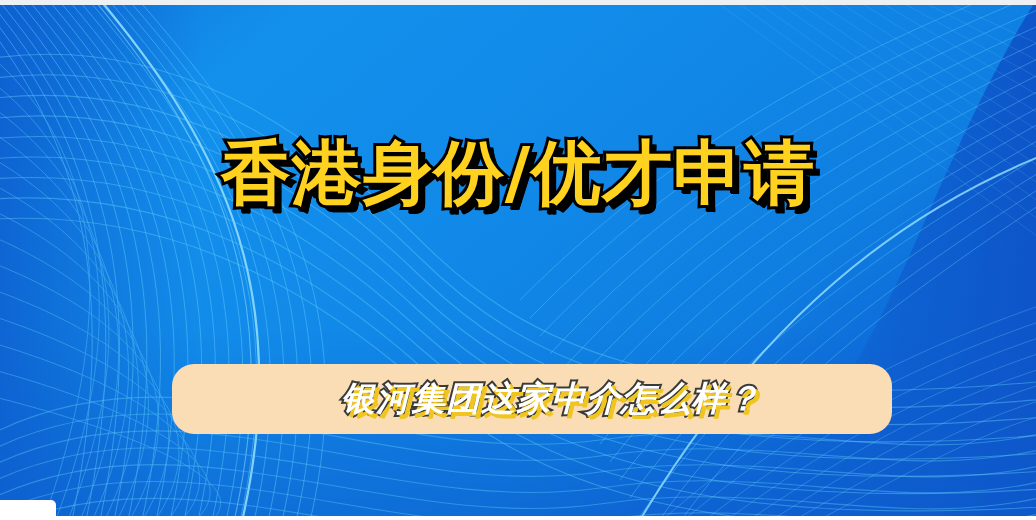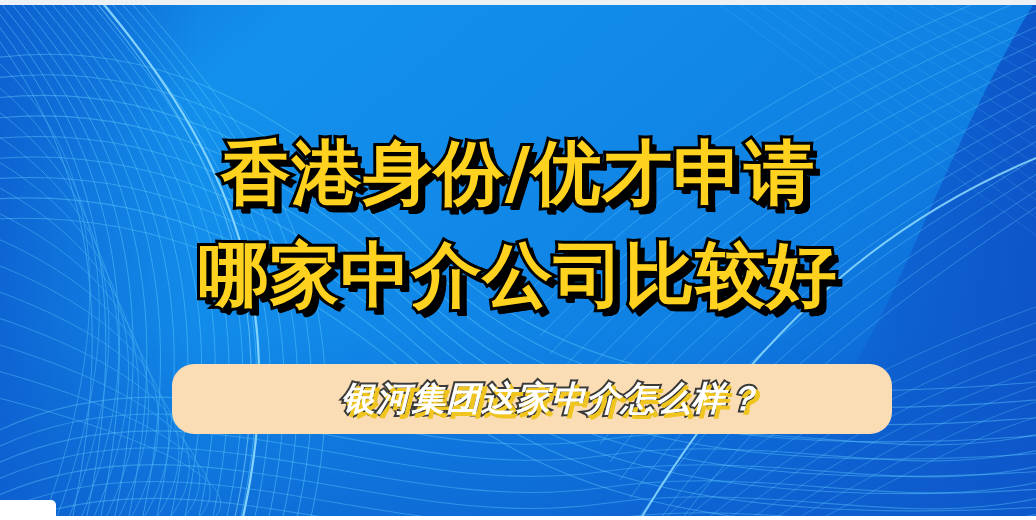--- a/index.html
+++ b/index.html
@@ -293,19 +293,18 @@
   </svg>
 
   <div class="top-strip"></div>
   <div class="bottom-strip"></div>
   <div class="corner-block"></div>
 
   <div class="content">
 
     <div class="headline headline-1">香港身份/优才申请</div>
 
-    <div class="headline headline-2">哪家中介公司比较好</div>
 
     <div class="subtitle-pill"></div>
     <div class="subtitle-text">银河集团这家中介怎么样？</div>
   </div>
 
 </div>
 
 </body></html>

